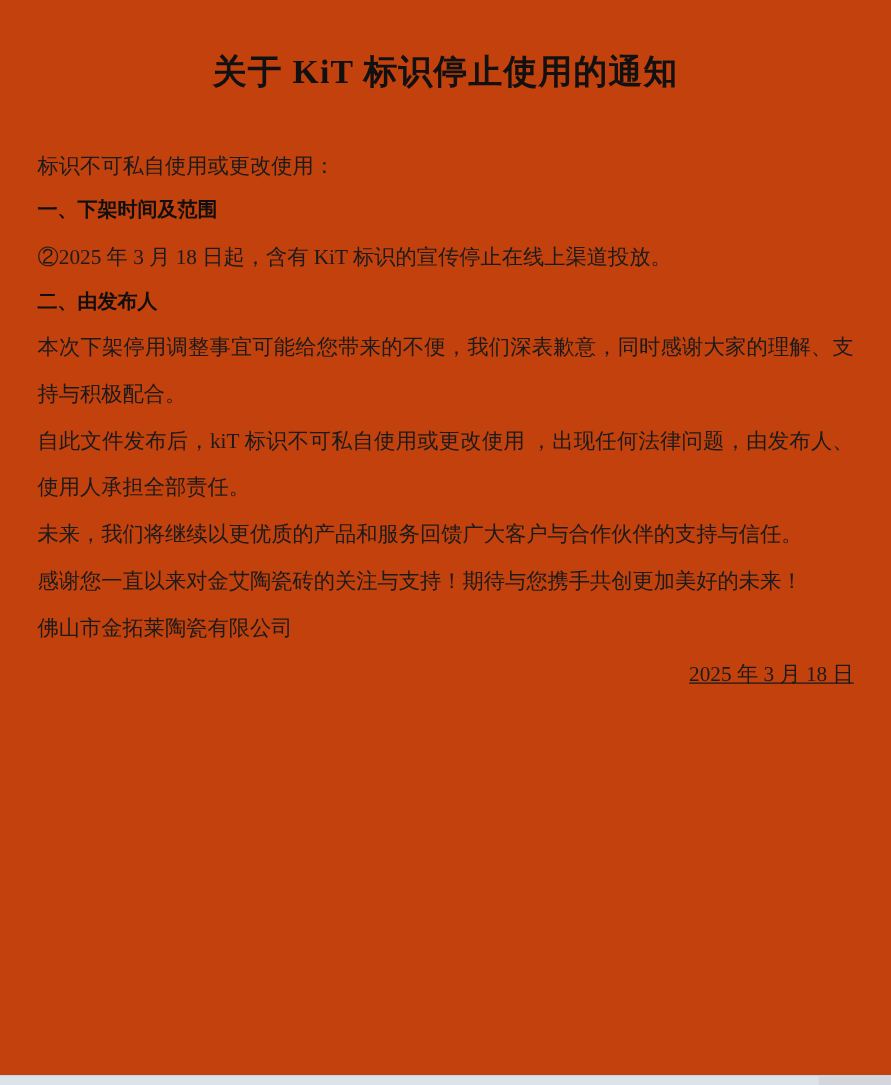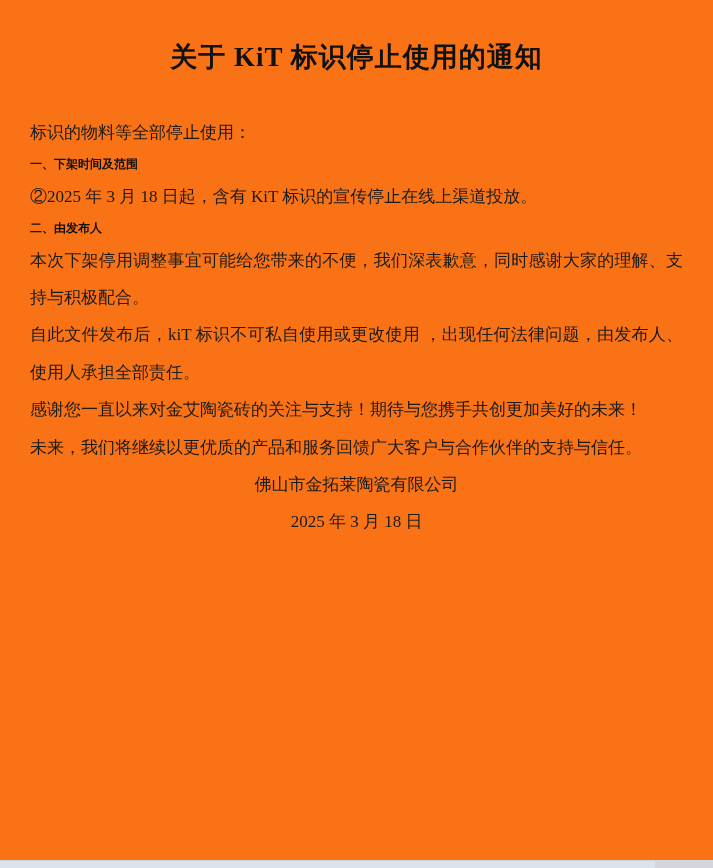--- a/index.html
+++ b/index.html
@@ -11,21 +11,21 @@
     width: 713px;
     height: 868px;
     position: relative;
     overflow: hidden;
     font-family: "Liberation Serif", "DejaVu Serif", serif;
     color: #1b1b1b;
   }
   .page {
     position: absolute;
     inset: 0;
-    background: #f97316;
+    background: #c2410c;
   }
   .doc-title {
     margin: 42px 30px 0;
     text-align: center;
     font-size: 27px;
     font-weight: bold;
     letter-spacing: 1px;
     line-height: 1.15;
     color: #111111;
   }
@@ -39,31 +39,32 @@
   .doc-body p {
     margin: 0;
     padding: 0;
   }
   .para-indent {
     text-indent: 2em;
   }
   .section-heading {
     font-family: "Liberation Sans", "DejaVu Sans", sans-serif;
     font-weight: bold;
-    font-size: 12px;
+    font-size: 16px;
     color: #0f0f0f;
   }
   .signature {
     margin-top: 38px;
-    text-align: center;
+    text-align: left;
     padding-right: 57px;
   }
   .doc-date {
-    text-align: center;
+    text-align: right;
     padding-right: 92px;
+    text-decoration: underline;
   }
   .bottom-strip {
     position: absolute;
     left: 0;
     bottom: 0;
     width: 713px;
     height: 7px;
     background: #dde3ea;
     border-top: 1px solid #cdd4dc;
   }
@@ -78,37 +79,37 @@
 </style>
 </head>
 <body>
 
 <div class="page">
 
   <h1 class="doc-title">关于 KiT 标识停止使用的通知</h1>
 
   <div class="doc-body">
 
-    <p>标识的物料等全部停止使用：</p>
+    <p>标识不可私自使用或更改使用：</p>
 
 
     <p class="section-heading">一、下架时间及范围</p>
 
 
     <p>②2025 年 3 月 18 日起，含有 KiT 标识的宣传停止在线上渠道投放。</p>
 
     <p class="section-heading">二、由发布人</p>
 
     <p>本次下架停用调整事宜可能给您带来的不便，我们深表歉意，同时感谢大家的理解、支持与积极配合。</p>
 
     <p>自此文件发布后，kiT 标识不可私自使用或更改使用 ，出现任何法律问题，由发布人、使用人承担全部责任。</p>
 
+    <p>未来，我们将继续以更优质的产品和服务回馈广大客户与合作伙伴的支持与信任。</p>
+
     <p>感谢您一直以来对金艾陶瓷砖的关注与支持！期待与您携手共创更加美好的未来！</p>
-
-    <p>未来，我们将继续以更优质的产品和服务回馈广大客户与合作伙伴的支持与信任。</p>
 
     <p class="signature">佛山市金拓莱陶瓷有限公司</p>
 
     <p class="doc-date">2025 年 3 月 18 日</p>
 
   </div>
 </div>
 
 <div class="bottom-strip">
   <div class="bottom-strip-right"></div>

